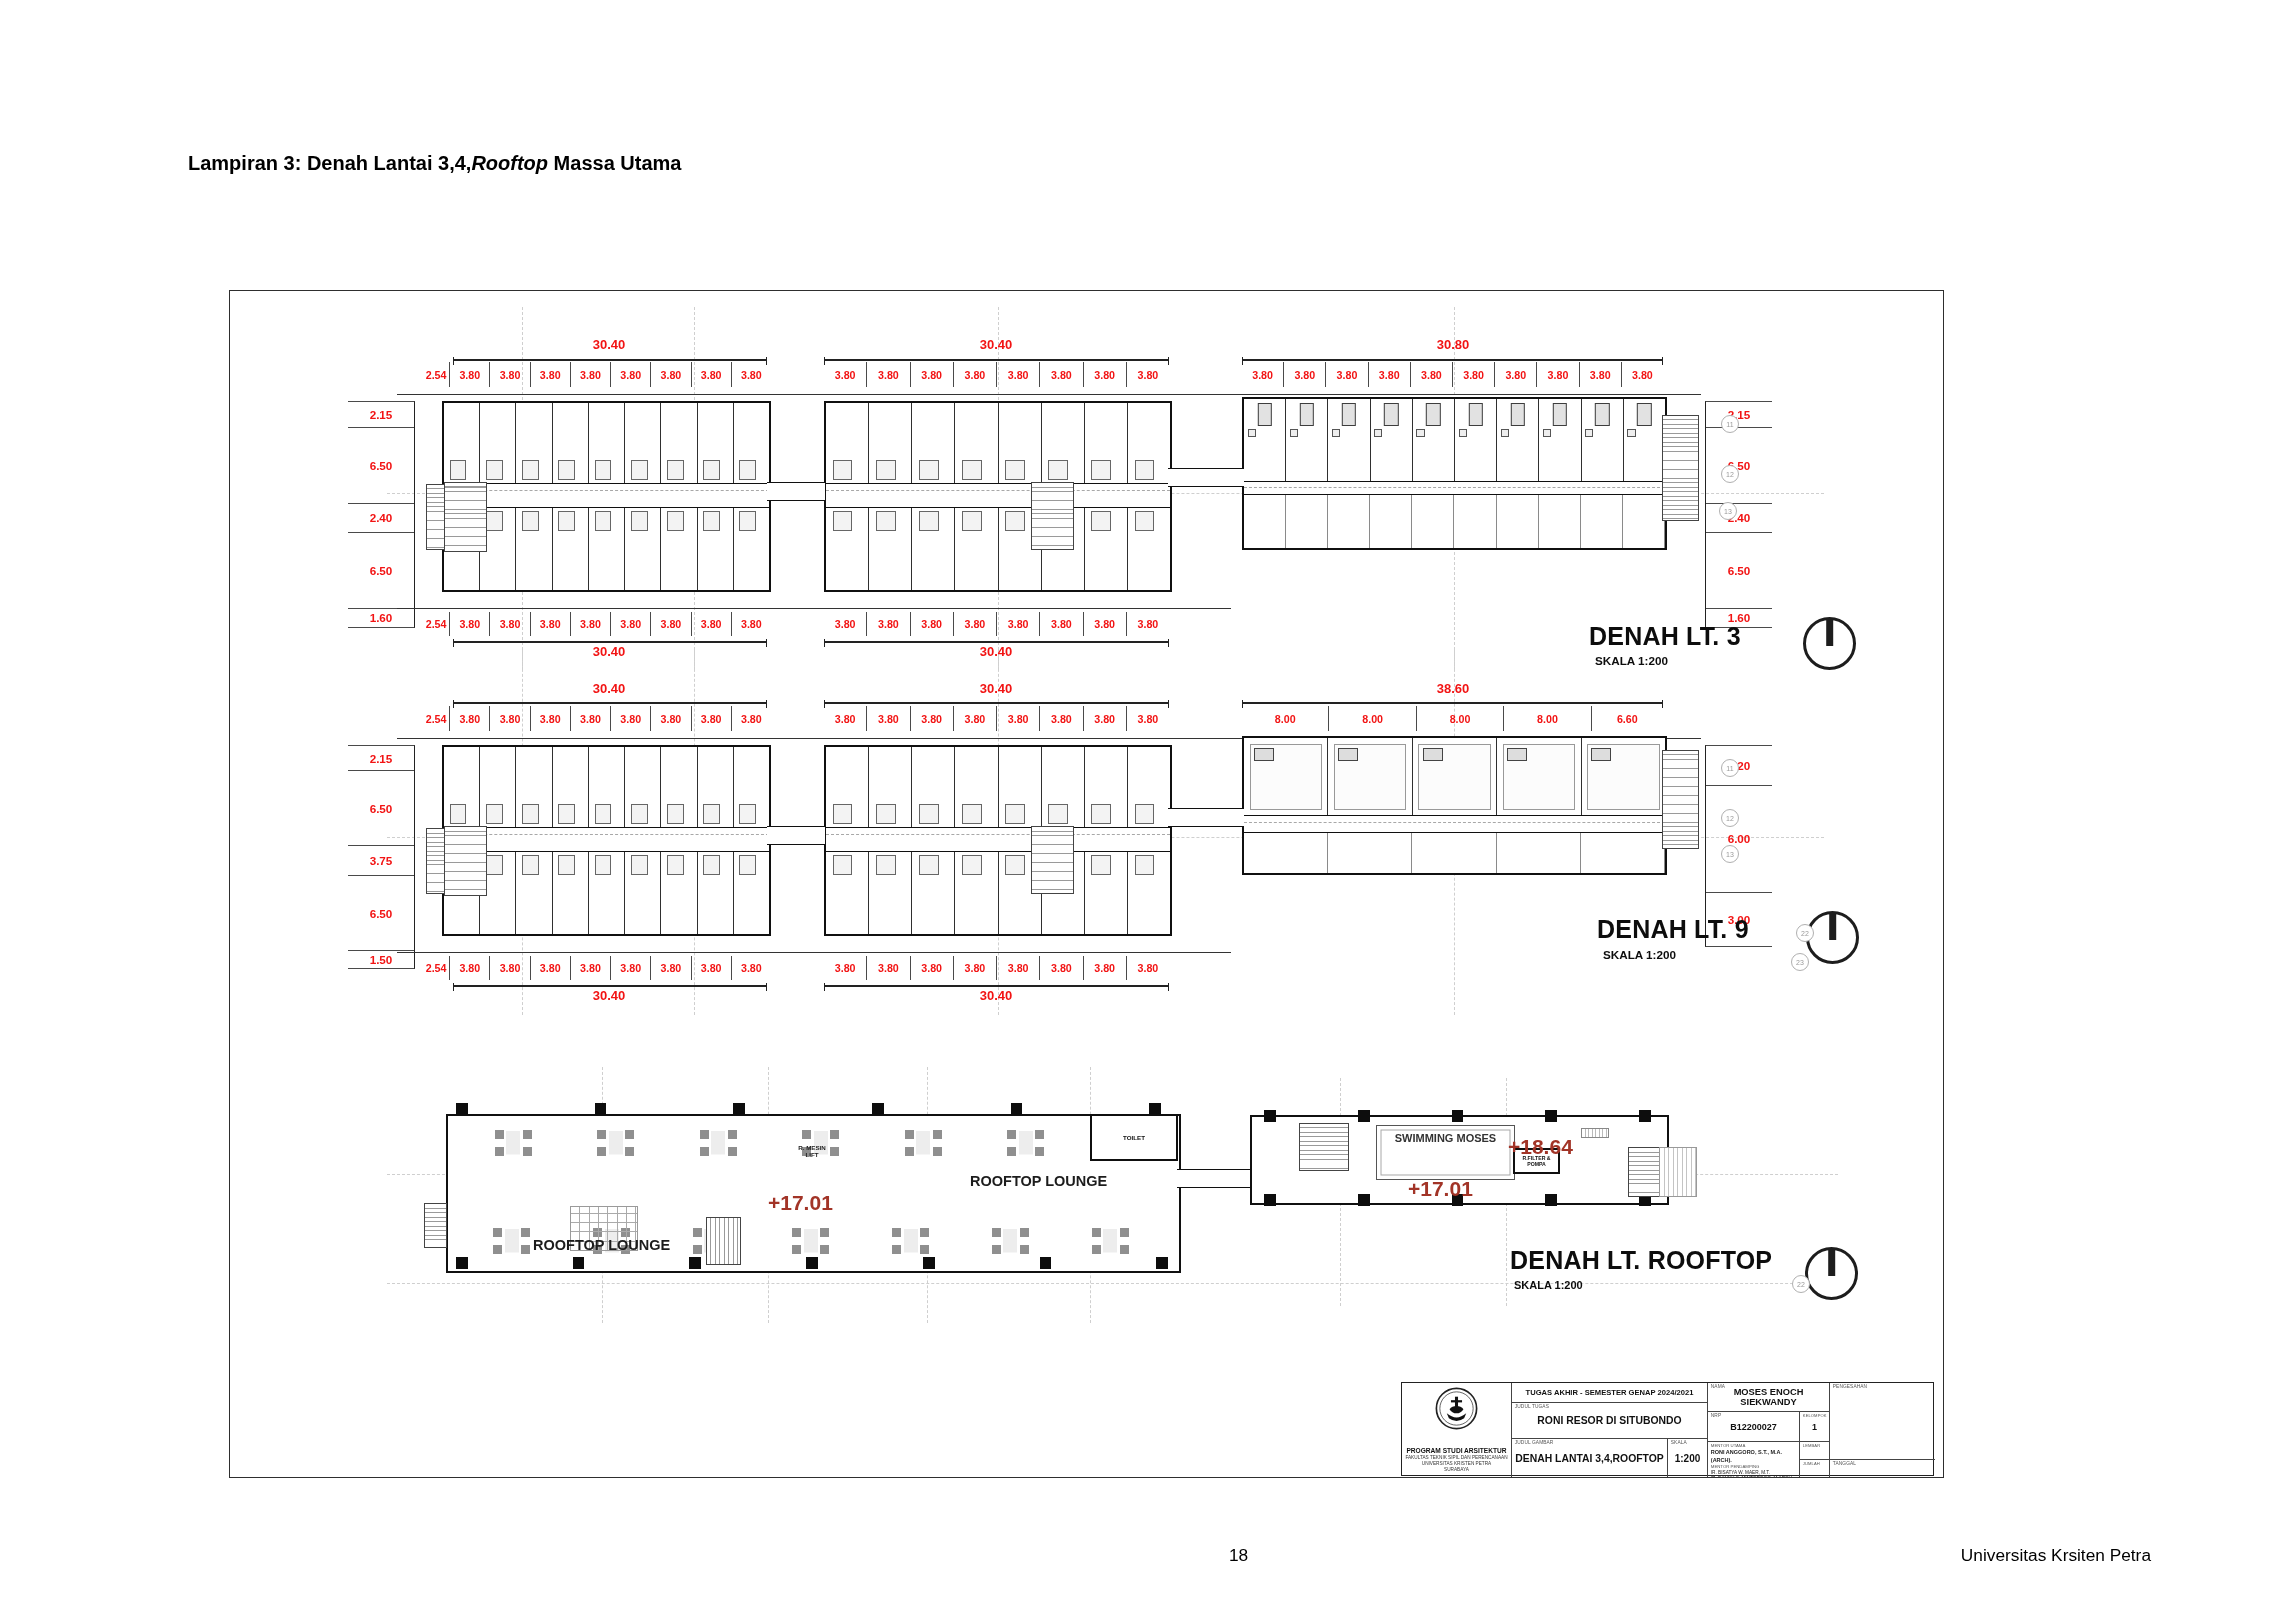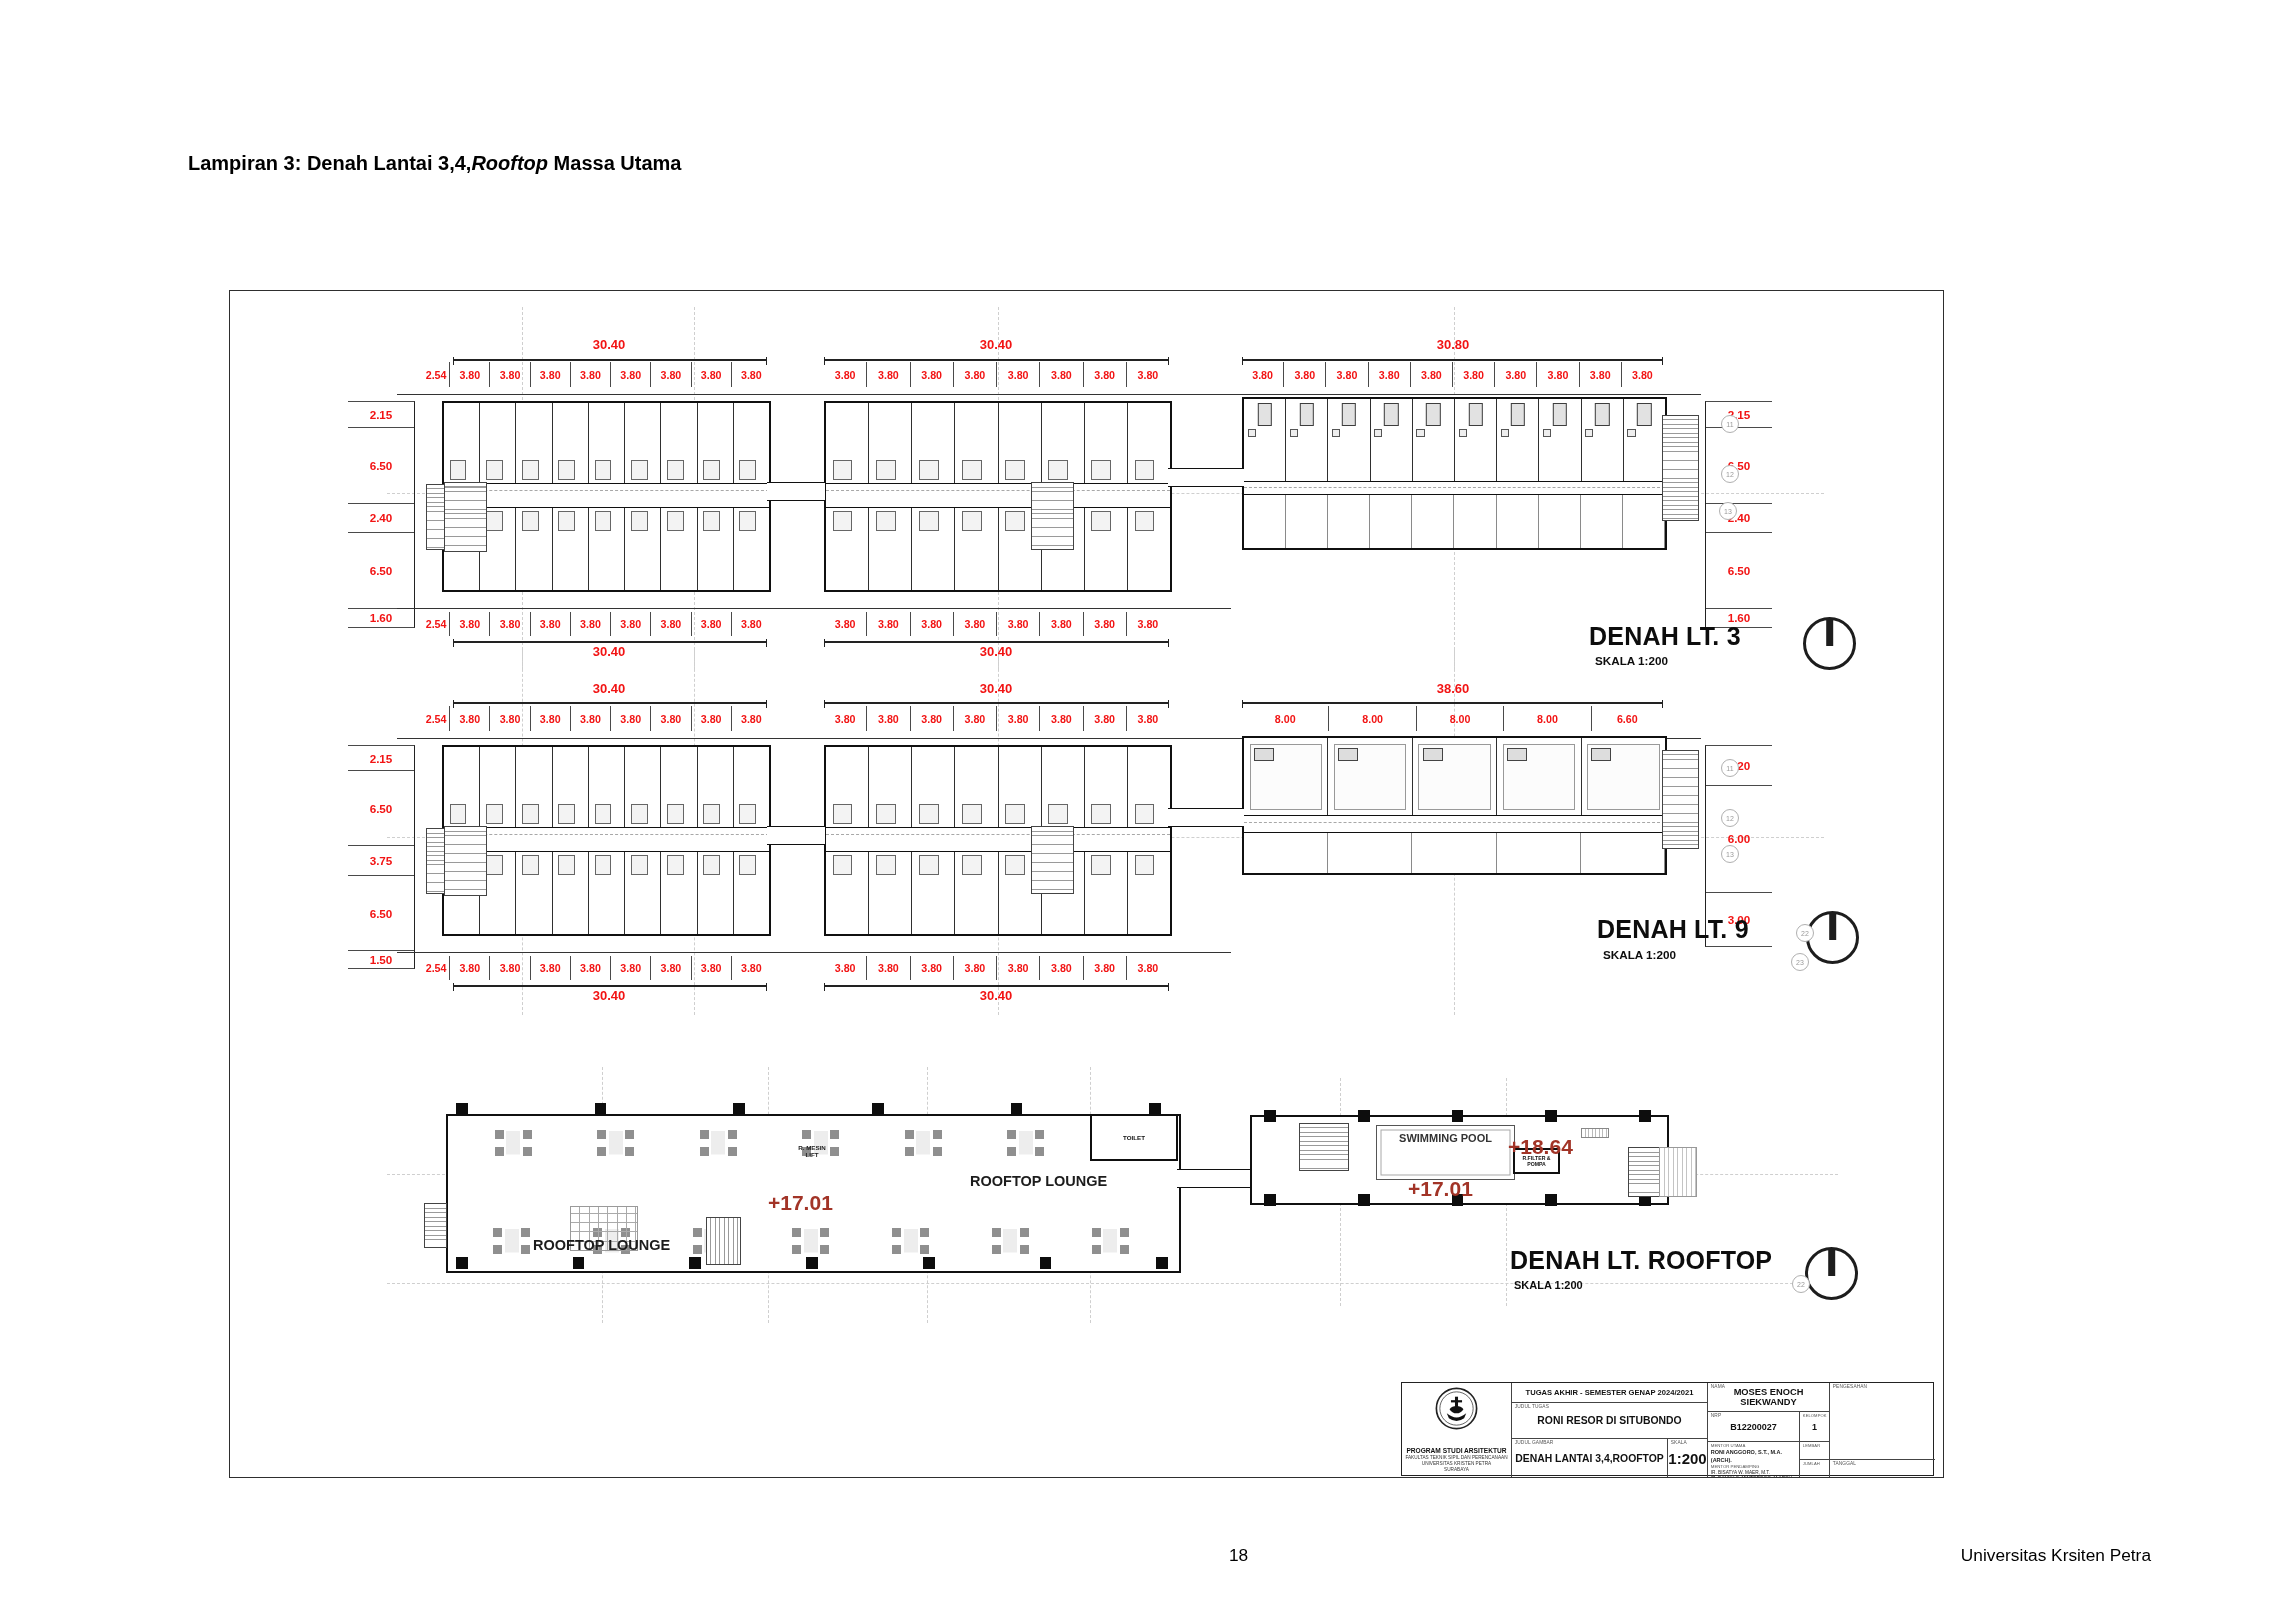--- a/index.html
+++ b/index.html
@@ -514,21 +514,21 @@
     </div>
   <div class="csq-row" style="left:1264px;top:1194px;width:387px;height:11.7px">
       <div class="csq"></div>
       <div class="csq"></div>
       <div class="csq"></div>
       <div class="csq"></div>
       <div class="csq"></div>
     </div>
   <div class="stair" style="left:1299px;top:1123px;width:48px;height:46px"></div>
   <div class="pool" style="left:1376px;top:1125px;width:137px;height:53px">
-    <div class="rlabel" style="left:0;right:0;top:6.2px;font-size:11px;text-align:center;color:#333">SWIMMING POOL</div>
+    <div class="rlabel" style="left:0;right:0;top:6.2px;font-size:11px;text-align:center;color:#333">SWIMMING MOSES</div>
   </div>
   <div class="room-sm" style="left:1513px;top:1148px;width:43px;height:22px;font-size:5.2px;line-height:1.2">
     <span>R.FILTER &amp;</span>
     <span>POMPA</span>
   </div>
   <div class="elev" style="left:1508px;top:1135px">+18.64</div>
   <div class="elev" style="left:1408px;top:1177px">+17.01</div>
   <div class="lounger" style="left:1581px;top:1128px;width:26px;height:7.6px"></div>
   <div class="stair" style="left:1628px;top:1147px;width:30px;height:48px"></div>
   <div class="stair faint" style="left:1659px;top:1147px;width:36px;height:48px"></div>
@@ -563,21 +563,21 @@
     <div class="tbc" style="left:109px;top:18.7px;width:196px;height:36px">
       <div class="tbl">JUDUL TUGAS</div>
       <div class="tbv" style="font-size:10.4px">RONI RESOR DI SITUBONDO</div>
     </div>
     <div class="tbc" style="left:109px;top:55px;width:156px;height:39px">
       <div class="tbl">JUDUL GAMBAR</div>
       <div class="tbv" style="font-size:10.4px">DENAH LANTAI 3,4,ROOFTOP</div>
     </div>
     <div class="tbc" style="left:265px;top:55px;width:40px;height:39px">
       <div class="tbl">SKALA</div>
-      <div class="tbv" style="font-size:15px">1:200</div>
+      <div class="tbv" style="font-size:10px">1:200</div>
     </div>
 
     <div class="tbc nt" style="left:305px;top:0;width:122px;height:28px">
       <div class="tbl">NAMA</div>
       <div class="tbv" style="font-size:9.3px">MOSES ENOCH SIEKWANDY</div>
     </div>
     <div class="tbc" style="left:305px;top:28px;width:92px;height:30px">
       <div class="tbl">NRP</div>
       <div class="tbv" style="font-size:9px">B12200027</div>
     </div>

